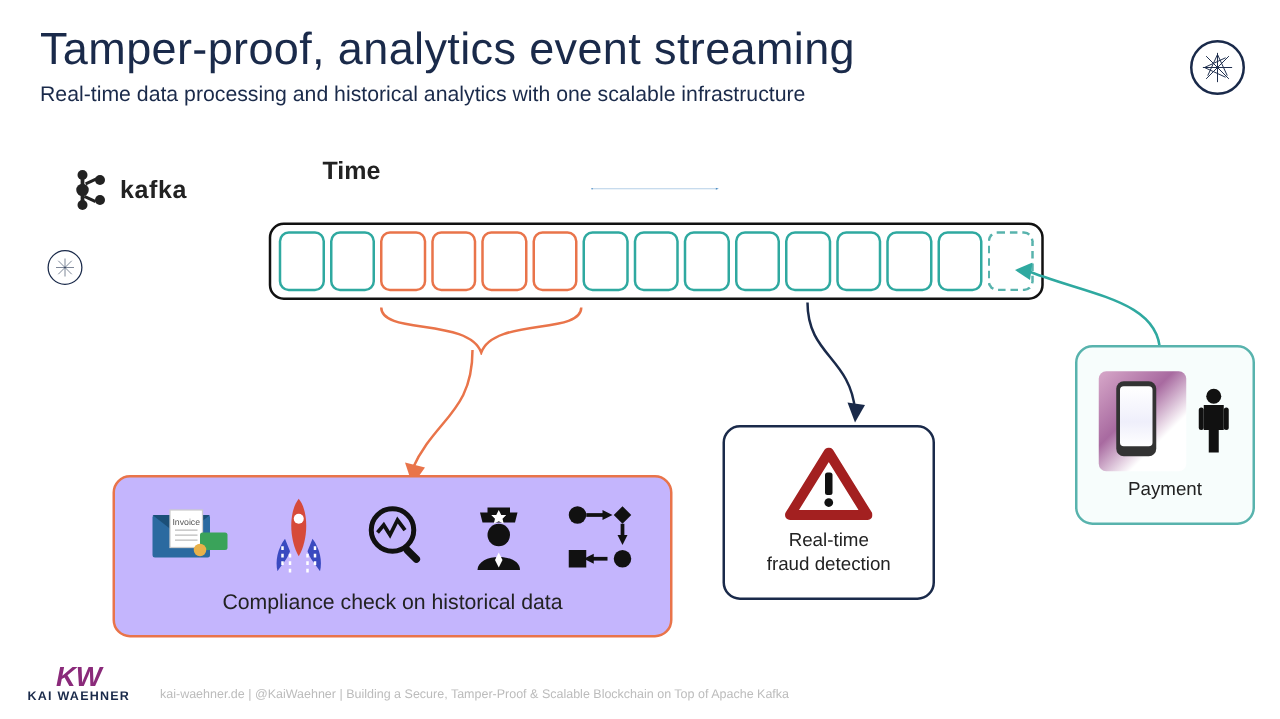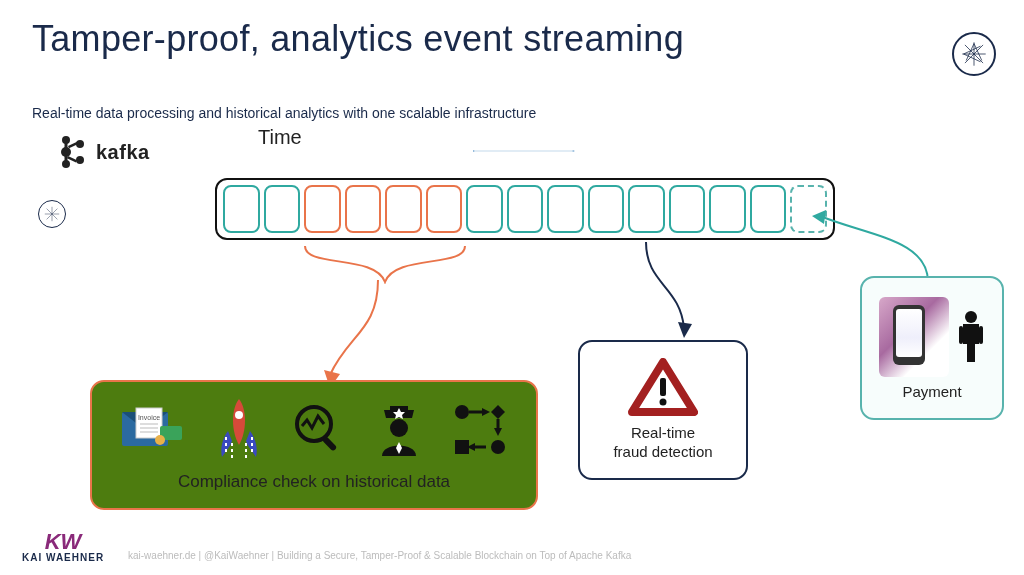--- a/index.html
+++ b/index.html
@@ -1,43 +1,43 @@
 <!DOCTYPE html>
 <html><head>
 <meta charset="utf-8">
 <style>
   * { box-sizing: border-box; margin: 0; padding: 0; }
   html, body { width: 1024px; height: 575px; font-family: "Segoe UI", Arial, sans-serif; background: #fff; overflow: hidden; }
   body { position: relative; }
 
   .title { position: absolute; left: 32px; top: 18px; font-size: 36px; font-weight: 400; color: #1a2a4a; letter-spacing: 0.3px; }
-  .subtitle { position: absolute; left: 32px; top: 66px; font-size: 14px; color: #1a2a4a; margin-top: 39px; }
+  .subtitle { position: absolute; left: 32px; top: 66px; font-size: 17px; color: #1a2a4a; }
 
   .logo-circle { position: absolute; right: 28px; top: 32px; width: 44px; height: 44px; border: 2px solid #1a2a4a; border-radius: 50%; display:flex; align-items:center; justify-content:center; }
   .logo-circle svg { width: 26px; height: 26px; }
 
   .kafka-logo { position: absolute; left: 58px; top: 132px; display:flex; align-items:center; gap:8px; font-size:20px; font-weight:700; color:#222; font-family: Arial, sans-serif; letter-spacing:0.5px; }
   .kafka-logo svg { width: 30px; height: 40px; }
 
   .confluent-logo { position: absolute; left: 38px; top: 200px; display:flex; align-items:center; gap:10px; color:#1a2a4a; font-size:17px; letter-spacing:4px; font-weight:400; }
   .confluent-logo .ring { width:28px; height:28px; border:1px solid #1a2a4a; border-radius:50%; display:flex; align-items:center; justify-content:center; }
   .confluent-logo .ring svg { width:18px; height:18px; }
 
-  .time-label { position:absolute; left:258px; top:126px; font-size:20px; font-weight:400; color:#222;text-align:right; }
+  .time-label { position:absolute; left:258px; top:126px; font-size:20px; font-weight:700; color:#222;text-align:right; }
   .time-axis { position:absolute; left:218px; top:150px; width:612px; height:2px; }
 
   .log-container { position:absolute; left:215px; top:178px; width:620px; height:62px; border:2px solid #111; border-radius:12px; padding:5px 6px; display:flex; gap:4px; align-items:stretch; background:#fff; }
   .block { flex:1; border:2px solid #2fa9a0; border-radius:8px; background:#fff; }
   .block.orange { border-color:#e9744a; }
   .block.dashed { border-style:dashed; border-color:#58b3ad; }
 
   .orange-brace { position:absolute; left:300px; top:244px; width:170px; height:40px; }
   .orange-arrow { position:absolute; left:318px; top:280px; width:70px; height:110px; }
 
-  .compliance-box { position:absolute; left:90px; top:380px; width:448px; height:130px; border:2px solid #e9744a; border-radius:14px; background:#4d7c0f; padding:10px 14px 6px; }
+  .compliance-box { position:absolute; left:90px; top:380px; width:448px; height:130px; border:2px solid #e9744a; border-radius:14px; background:#c4b5fd; padding:10px 14px 6px; }
   .comp-icons { display:flex; justify-content:space-around; align-items:center; height:74px; }
   .comp-label { text-align:center; font-size:17px; color:#222; margin-top:6px; }
 
   .fraud-box { position:absolute; left:578px; top:340px; width:170px; height:140px; border:2px solid #1a2a4a; border-radius:14px; display:flex; flex-direction:column; align-items:center; justify-content:center; gap:6px; }
   .fraud-label { text-align:center; font-size:15px; color:#222; line-height:1.25; }
   .fraud-arrow { position:absolute; left:640px; top:240px; width:60px; height:100px; }
 
   .payment-box { position:absolute; left:860px; top:276px; width:144px; height:144px; border:2px solid #58b3ad; border-radius:14px; display:flex; flex-direction:column; align-items:center; justify-content:center; gap:6px; background:#f7fdfc; padding:18px; }
   .payment-inner { display:flex; align-items:center; gap:8px; }
   .payment-label { font-size:15px; color:#222; }

